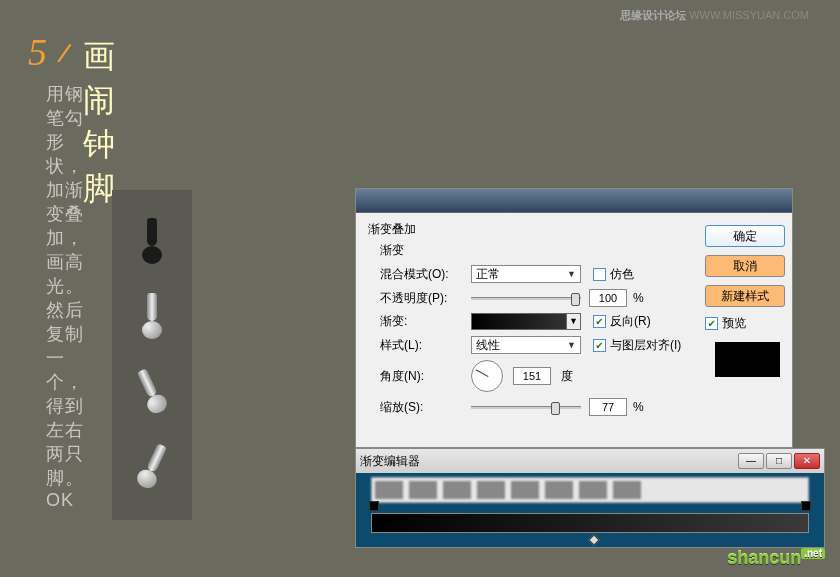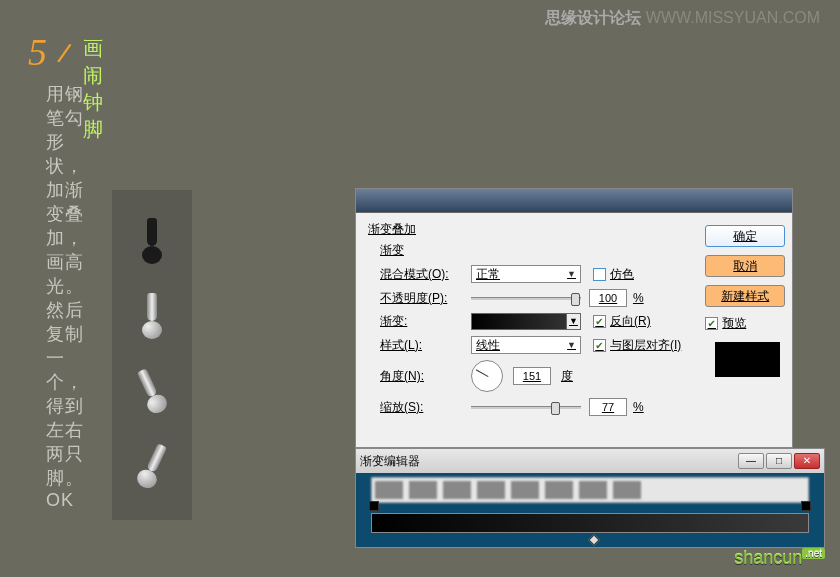--- a/index.html
+++ b/index.html
@@ -7,22 +7,22 @@
       width: 840px;
       height: 577px;
       background: #6b6a5f;
       font-family: "Microsoft YaHei", sans-serif;
       position: relative;
       overflow: hidden;
     }
     .header-text {
       position: absolute;
       top: 8px;
-      right: 20px;
-      font-size: 16px;
+      right: 31px;
+      font-size: 11px;
       color: #8a8a7f;
     }
     .header-text .bold { color: #aaa; font-weight: bold; }
     .step-container {
       position: absolute;
       top: 30px;
       left: 28px;
     }
     .step-num {
       color: #f0a030;
@@ -35,22 +35,22 @@
     }
     .slash {
       color: #f0a030;
       font-size: 28px;
       position: absolute;
       top: 8px;
       left: 32px;
       transform: rotate(20deg);
     }
     .step-title {
-      color: #bef264;
-      font-size: 20px;
+      color: #fef9c3;
+      font-size: 32px;
       position: absolute;
       top: 5px;
       left: 55px;
       letter-spacing: 2px;
     }
     .step-desc {
       color: #c8c8c0;
       font-size: 18px;
       position: absolute;
       top: 52px;
@@ -98,21 +98,20 @@
     .foot-icon.tilt { transform: rotate(-25deg); }
     .dialog {
       position: absolute;
       top: 188px;
       left: 355px;
       width: 438px;
       height: 260px;
       background: #f0f0f0;
       border: 1px solid #888;
       font-size: 12px;
-      text-decoration: underline;
     }
     .dialog-titlebar {
       height: 24px;
       background: linear-gradient(180deg, #6c7f98, #2f4460);
       border-bottom: 1px solid #666;
     }
     .dialog-body {
       display: flex;
       padding: 8px 0 0 12px;
     }
@@ -306,21 +305,21 @@
       height: 8px;
       border: 1px solid #333;
       transform: rotate(45deg);
       background: #ddd;
     }
     .watermark {
       position: absolute;
       bottom: 8px;
       right: 15px;
       font-size: 18px;
-      font-weight: normal;
+      font-weight: bold;
       color: #8cc640;
       text-shadow: 0 1px 0 #333, 0 -1px 0 #c2f080;
     }
     .watermark .net { color: #fff; font-size: 10px; background: #8cc640; padding: 0 3px; border-radius: 2px; vertical-align: super; }
   </style>
 </head>
 <body>
 
 <div class="header-text">
   <span class="bold">思缘设计论坛</span>

